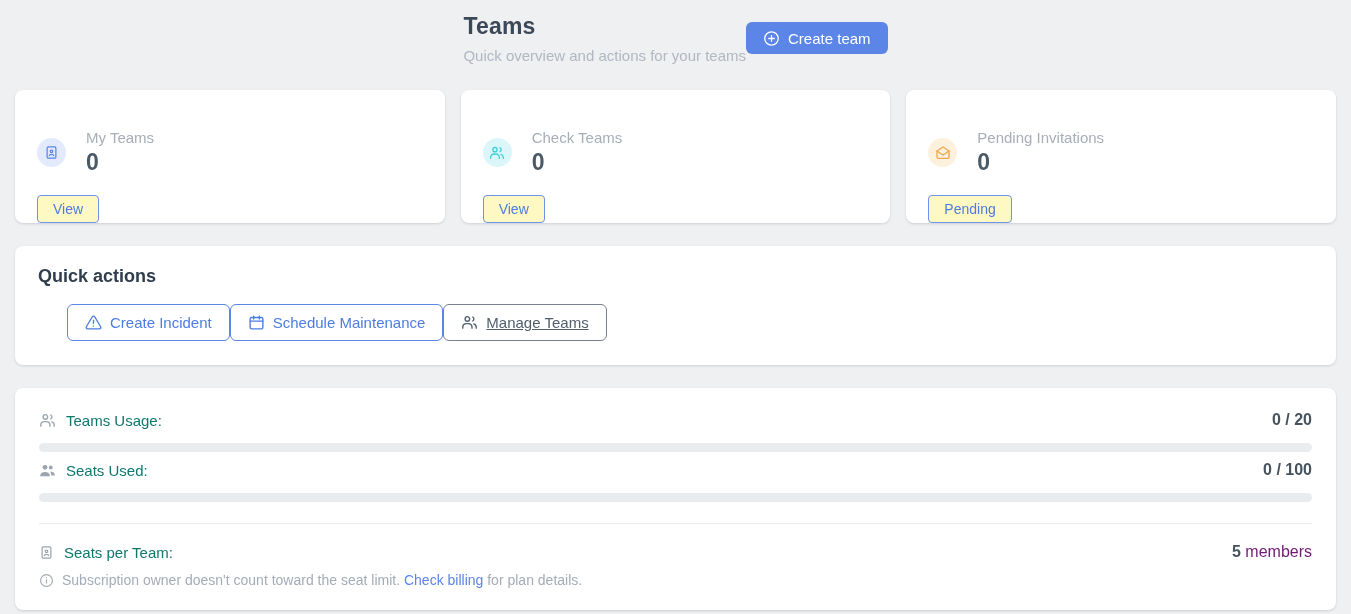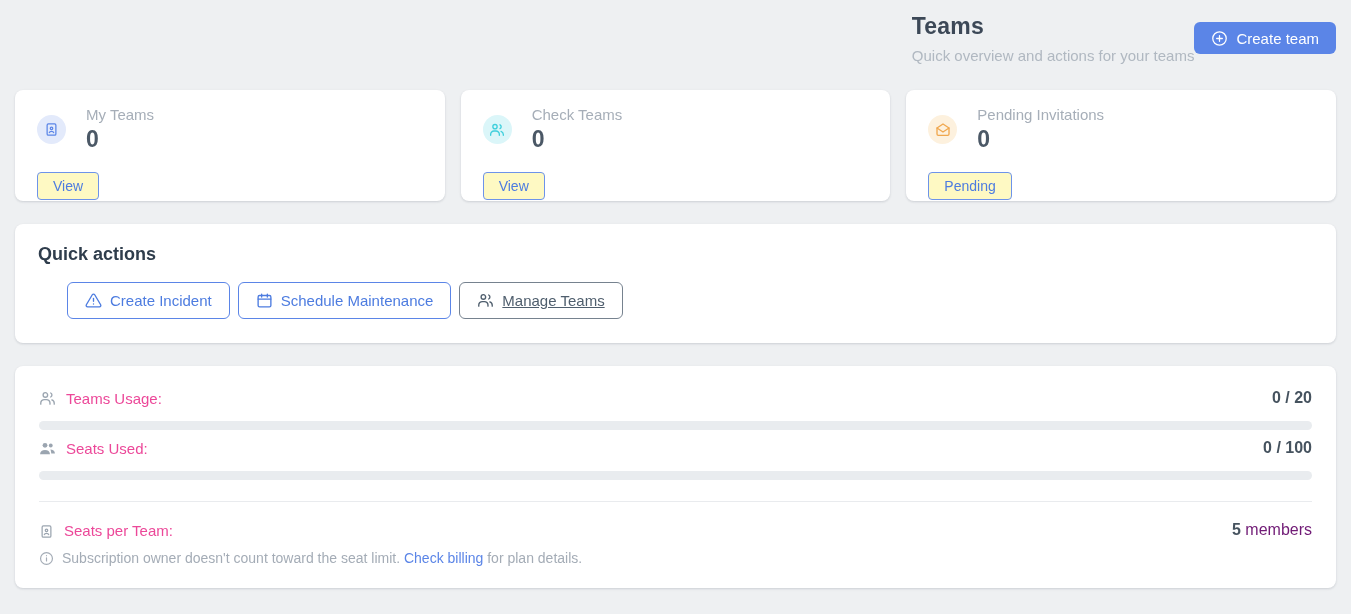--- a/index.html
+++ b/index.html
@@ -6,34 +6,34 @@
   html,body { width:1351px; height:614px; }
   body {
     background:#eef0f2;
     font-family:"Liberation Sans","DejaVu Sans",sans-serif;
     color:#3d4a59;
     overflow:hidden;
   }
   .page { padding:13px 15px; }
 
   
-  .header { display:flex; justify-content:flex-end; align-items:flex-start; }
+  .header { display:flex; justify-content:center; align-items:flex-start; }
   .page-title { font-size:23px; font-weight:700; color:#3c4857; letter-spacing:.2px; }
   .page-subtitle { margin-top:7px; font-size:15px; color:#b0b8c1; }
   .btn-primary {
     display:flex; align-items:center; gap:8px;
     background:#5b85e7; color:#fff; border:none; border-radius:6px;
     padding:0 17px; height:32px; font-size:15px; margin-top:9px;
     font-family:inherit; cursor:pointer;
   }
 
   
   .cards { margin-top:26px; display:grid; grid-template-columns:repeat(3,1fr); gap:16px; }
   .card {
-    background:#fff; border-radius:8px; padding:16px 22px; height:111px;
+    background:#fff; border-radius:8px; padding:39px 22px; height:133px;
     box-shadow:0 1px 3px rgba(30,40,60,.10), 0 1px 2px rgba(30,40,60,.06);
   }
   .card-top { display:flex; align-items:center; gap:20px; }
   .icon-circle { width:29px; height:29px; border-radius:50%; flex:0 0 auto;
     display:flex; align-items:center; justify-content:center; }
   .tint-blue   { background:#e3eafb; }
   .tint-cyan   { background:#dbf6f9; }
   .tint-orange { background:#fdf1de; }
   .card-label { font-size:15px; color:#a6aeb8; }
   .card-value { font-size:23px; font-weight:700; color:#4b5866; margin-top:3px; }
@@ -42,33 +42,33 @@
     border-radius:4px; padding:5px 15px; font-size:14px; font-family:inherit; cursor:pointer;
   }
 
   
   .panel {
     margin-top:23px; background:#fff; border-radius:8px;
     box-shadow:0 1px 3px rgba(30,40,60,.10), 0 1px 2px rgba(30,40,60,.06);
   }
   .qa-panel { padding:20px 23px 24px; }
   .qa-title { font-size:18px; font-weight:700; color:#2f3d4c; }
-  .qa-buttons { margin-top:17px; display:flex; gap:8px;padding-left:29px; }
+  .qa-buttons { margin-top:17px; display:flex; gap:0;padding-left:29px; }
   .qa-btn {
     display:flex; align-items:center; gap:8px; background:#fff;
     border-radius:6px; padding:0 17px; height:37px; font-size:15px;
     font-family:inherit; cursor:pointer; border:1px solid;
   }
   .qa-blue { color:#4d7ce0; border-color:#5b85e7; }
   .qa-gray { color:#4f5e6d; border-color:#76828f;text-decoration:underline; }
 
   
   .usage-panel { padding:23px 24px 22px; }
   .usage-row { display:flex; justify-content:space-between; align-items:center; }
-  .usage-label { display:flex; align-items:flex-end; gap:10px; font-size:15px; color:#ec4899; }
+  .usage-label { display:flex; align-items:center; gap:10px; font-size:15px; color:#0f766e; }
   .usage-value { font-size:16px; font-weight:700; color:#46535f; }
   .progress { margin-top:14px; height:9px; border-radius:5px; background:#e9ecef; overflow:hidden; }
   .progress-fill { height:100%; background:#5b85e7; border-radius:5px; }
   .row-gap { margin-top:9px; }
   .divider { height:1px; background:#e9ebee; margin:21px 0 19px; }
   .members-suffix { font-weight:400; color:#701a75; }
   .note-row { margin-top:11px; display:flex; align-items:center; gap:8px;
     font-size:14px; color:#a4acb6; }
   .note-link { color:#5b85e7; text-decoration:none; cursor:pointer; }
   svg { display:block; }

